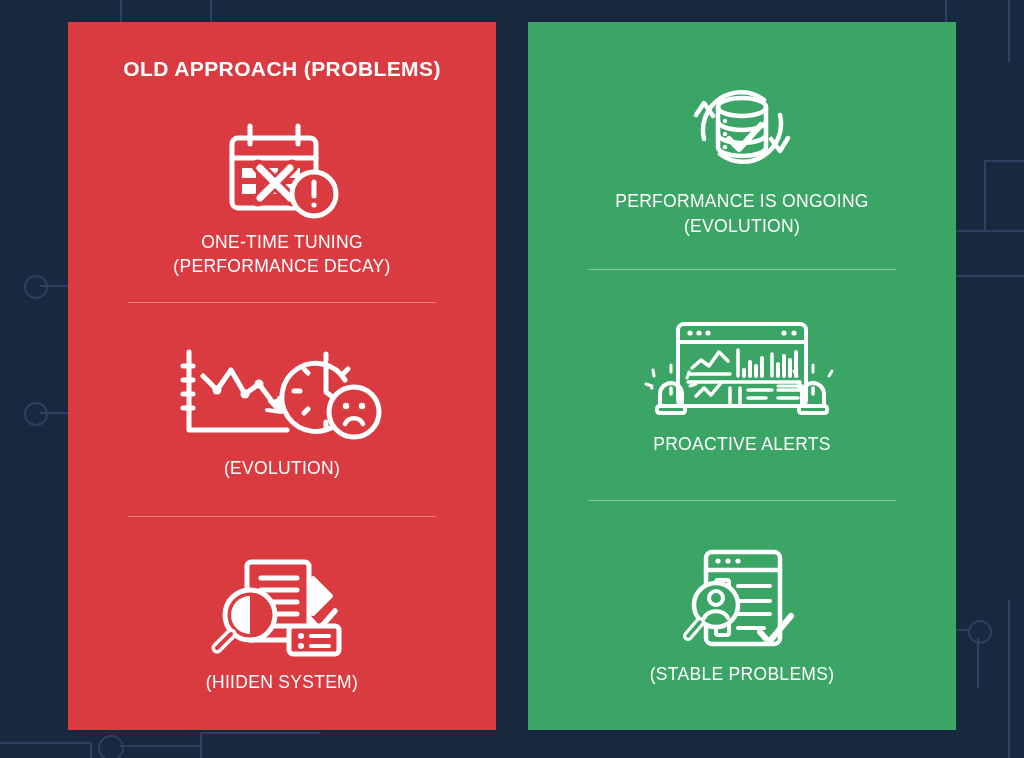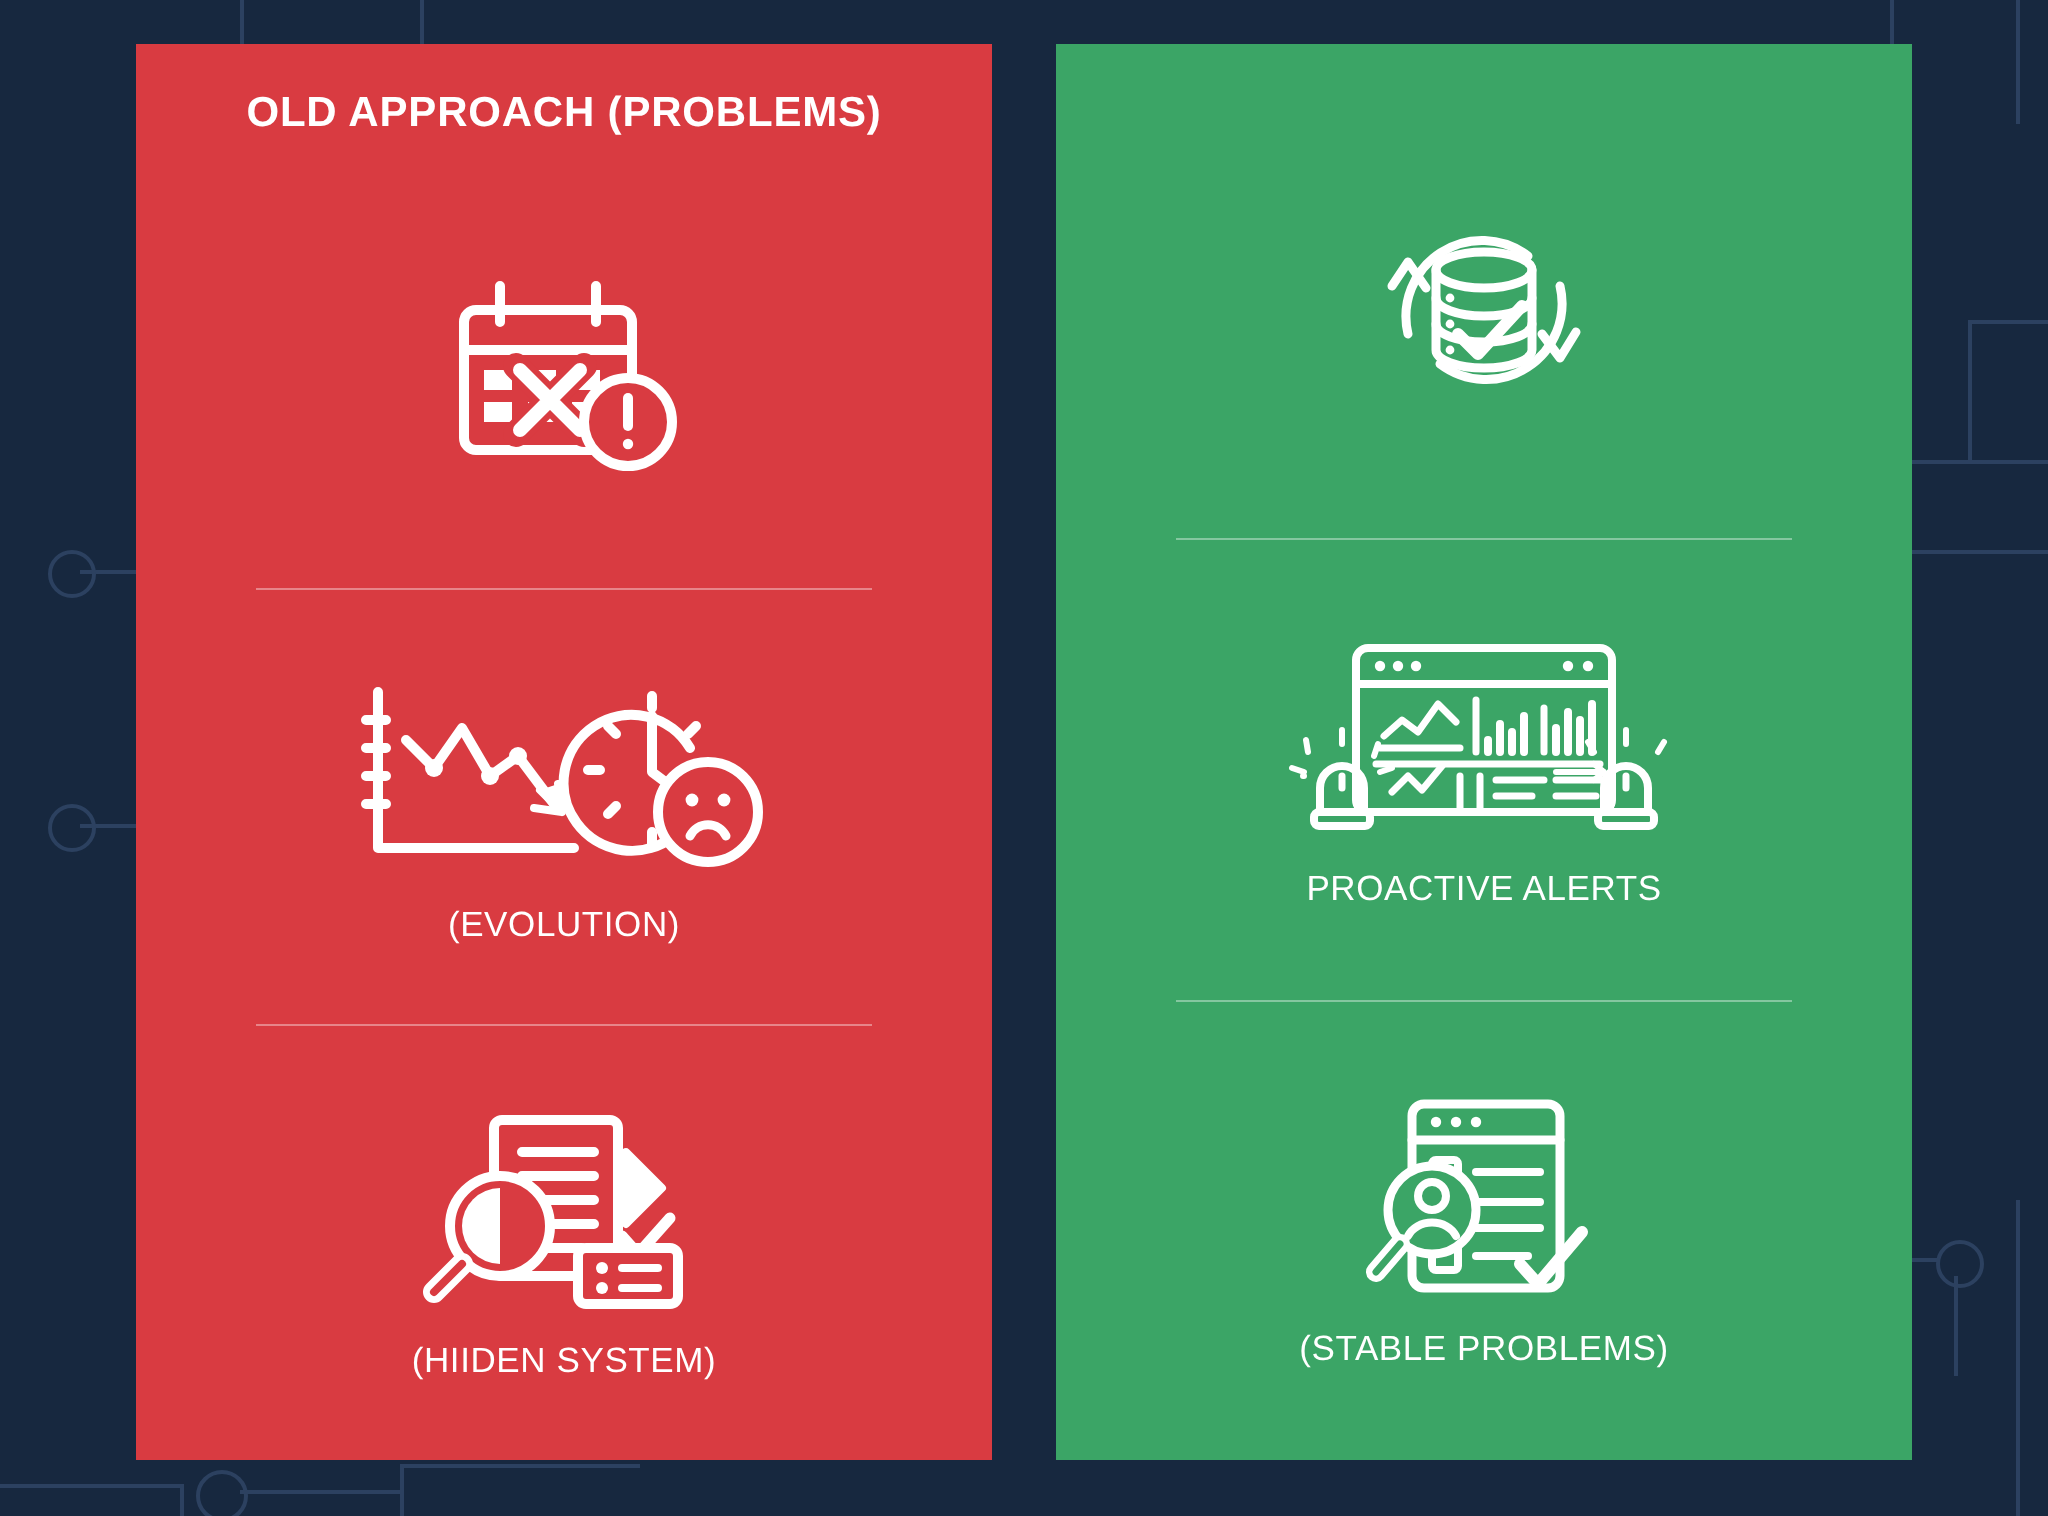--- a/index.html
+++ b/index.html
@@ -56,21 +56,21 @@
   .panel-left  { left: 68px;  background: #d93b41; }
   .panel-right { left: 528px; background: #3ba566; }
 
   .panel-title {
     color: #ffffff;
     font-size: 21px;
     font-weight: bold;
     letter-spacing: 0.4px;
     text-align: center;
     line-height: 1.28;
-    margin: 4px 0 6px 0;
+    margin: 16px 0 6px 0;
     width: 100%;
   }
 
   .items {
     width: 100%;
     display: flex;
     flex-direction: column;
     flex: 1;
   }
   .item {
@@ -165,20 +165,24 @@
                 <path d="M36 48 L70 82 M70 48 L36 82"></path>
               </g>
               <g stroke="#ffffff" stroke-width="7">
                 <path d="M38 50 L68 80 M68 50 L38 80"></path>
               </g>
               <circle cx="92" cy="76" r="22" fill="#d93b41" stroke="#ffffff" stroke-width="5"></circle>
               <path d="M92 64 v14" stroke-width="5"></path>
               <circle cx="92" cy="87" r="2.6" fill="#ffffff" stroke="none"></circle>
             </svg>
           </div>
+          <div class="item-label">
+            <span>ONE-TIME TUNING</span>
+            <span class="sub">(PERFORMANCE DECAY)</span>
+          </div>
         </div>
 
         <div class="divider"></div>
 
         <div class="item">
           <div class="item-icon">
             <svg width="210" height="96" viewBox="0 0 210 96" fill="none" stroke="#ffffff" stroke-width="5" stroke-linecap="round" stroke-linejoin="round">
               <path d="M12 6 v78 h98"></path>
               <path d="M6 20 h10 M6 34 h10 M6 48 h10 M6 62 h10"></path>
               <path d="M26 30 L40 44 L54 24 L68 48 L82 38 L100 62"></path>
@@ -241,20 +245,24 @@
               <path d="M87 62 L96 74 L104 61" stroke-width="4.5"></path>
               <ellipse cx="58" cy="30" rx="24" ry="9" stroke-width="4.5"></ellipse>
               <path d="M34 30 v40 a24 9 0 0 0 48 0 v-40"></path>
               <path d="M34 44 a24 9 0 0 0 48 0"></path>
               <path d="M34 57 a24 9 0 0 0 48 0"></path>
               <circle cx="41" cy="44" r="2.2" fill="#ffffff" stroke="none"></circle>
               <circle cx="41" cy="57" r="2.2" fill="#ffffff" stroke="none"></circle>
               <circle cx="41" cy="70" r="2.2" fill="#ffffff" stroke="none"></circle>
               <path d="M45 62 l10 10 l22 -24" stroke-width="6"></path>
             </svg>
+          </div>
+          <div class="item-label">
+            <span>PERFORMANCE IS ONGOING</span>
+            <span class="sub">(EVOLUTION)</span>
           </div>
         </div>
 
         <div class="divider"></div>
 
         <div class="item">
           <div class="item-icon">
             <svg width="180" height="100" viewBox="0 0 180 100" fill="none" stroke="#ffffff" stroke-width="4" stroke-linecap="round" stroke-linejoin="round">
               <rect x="26" y="4" width="128" height="82" rx="6"></rect>
               <path d="M26 22 h128"></path>

